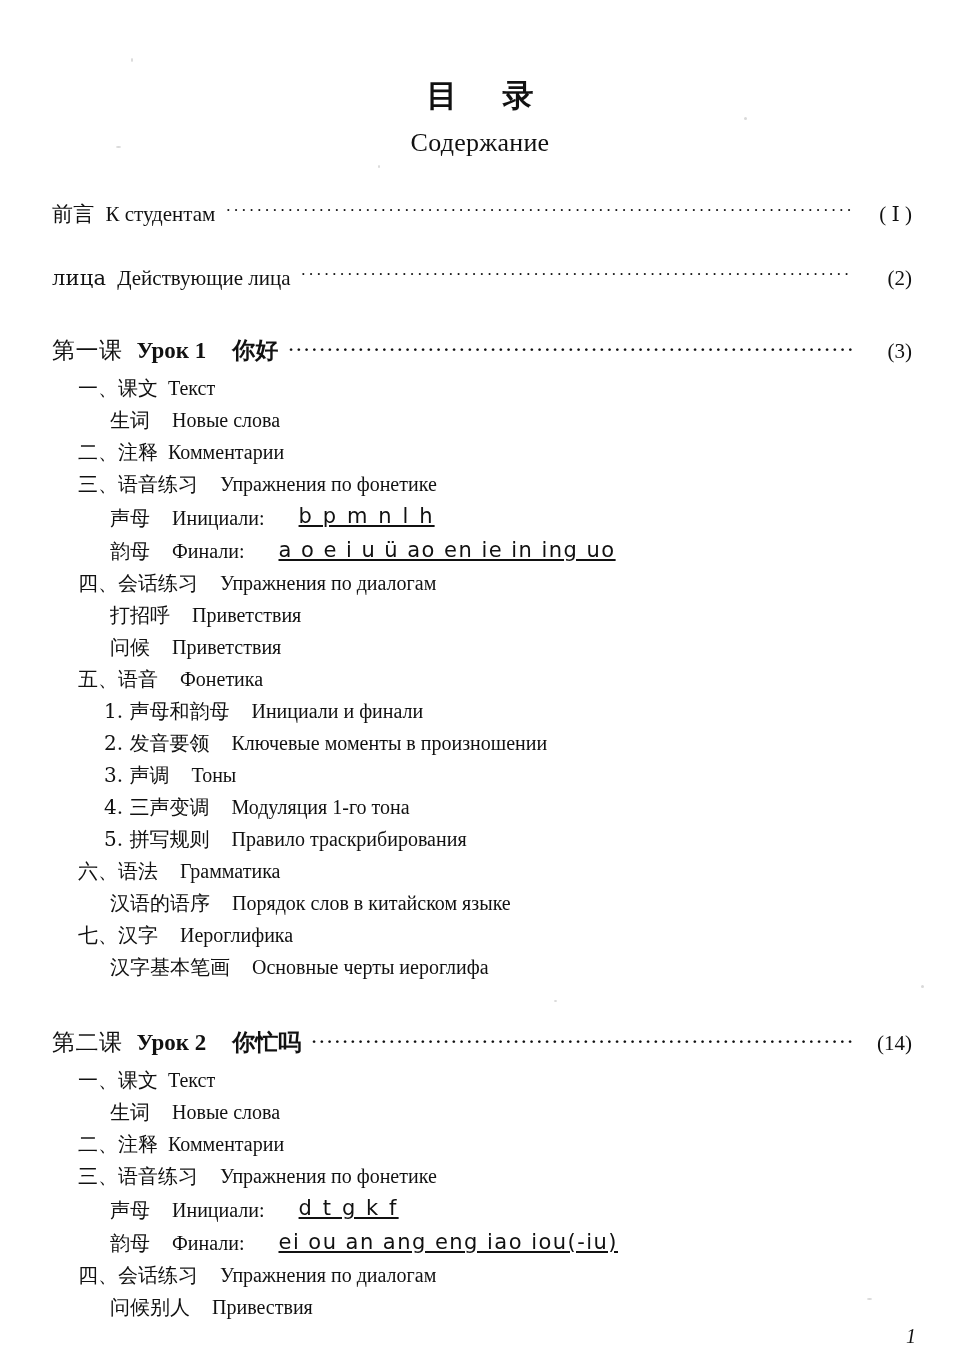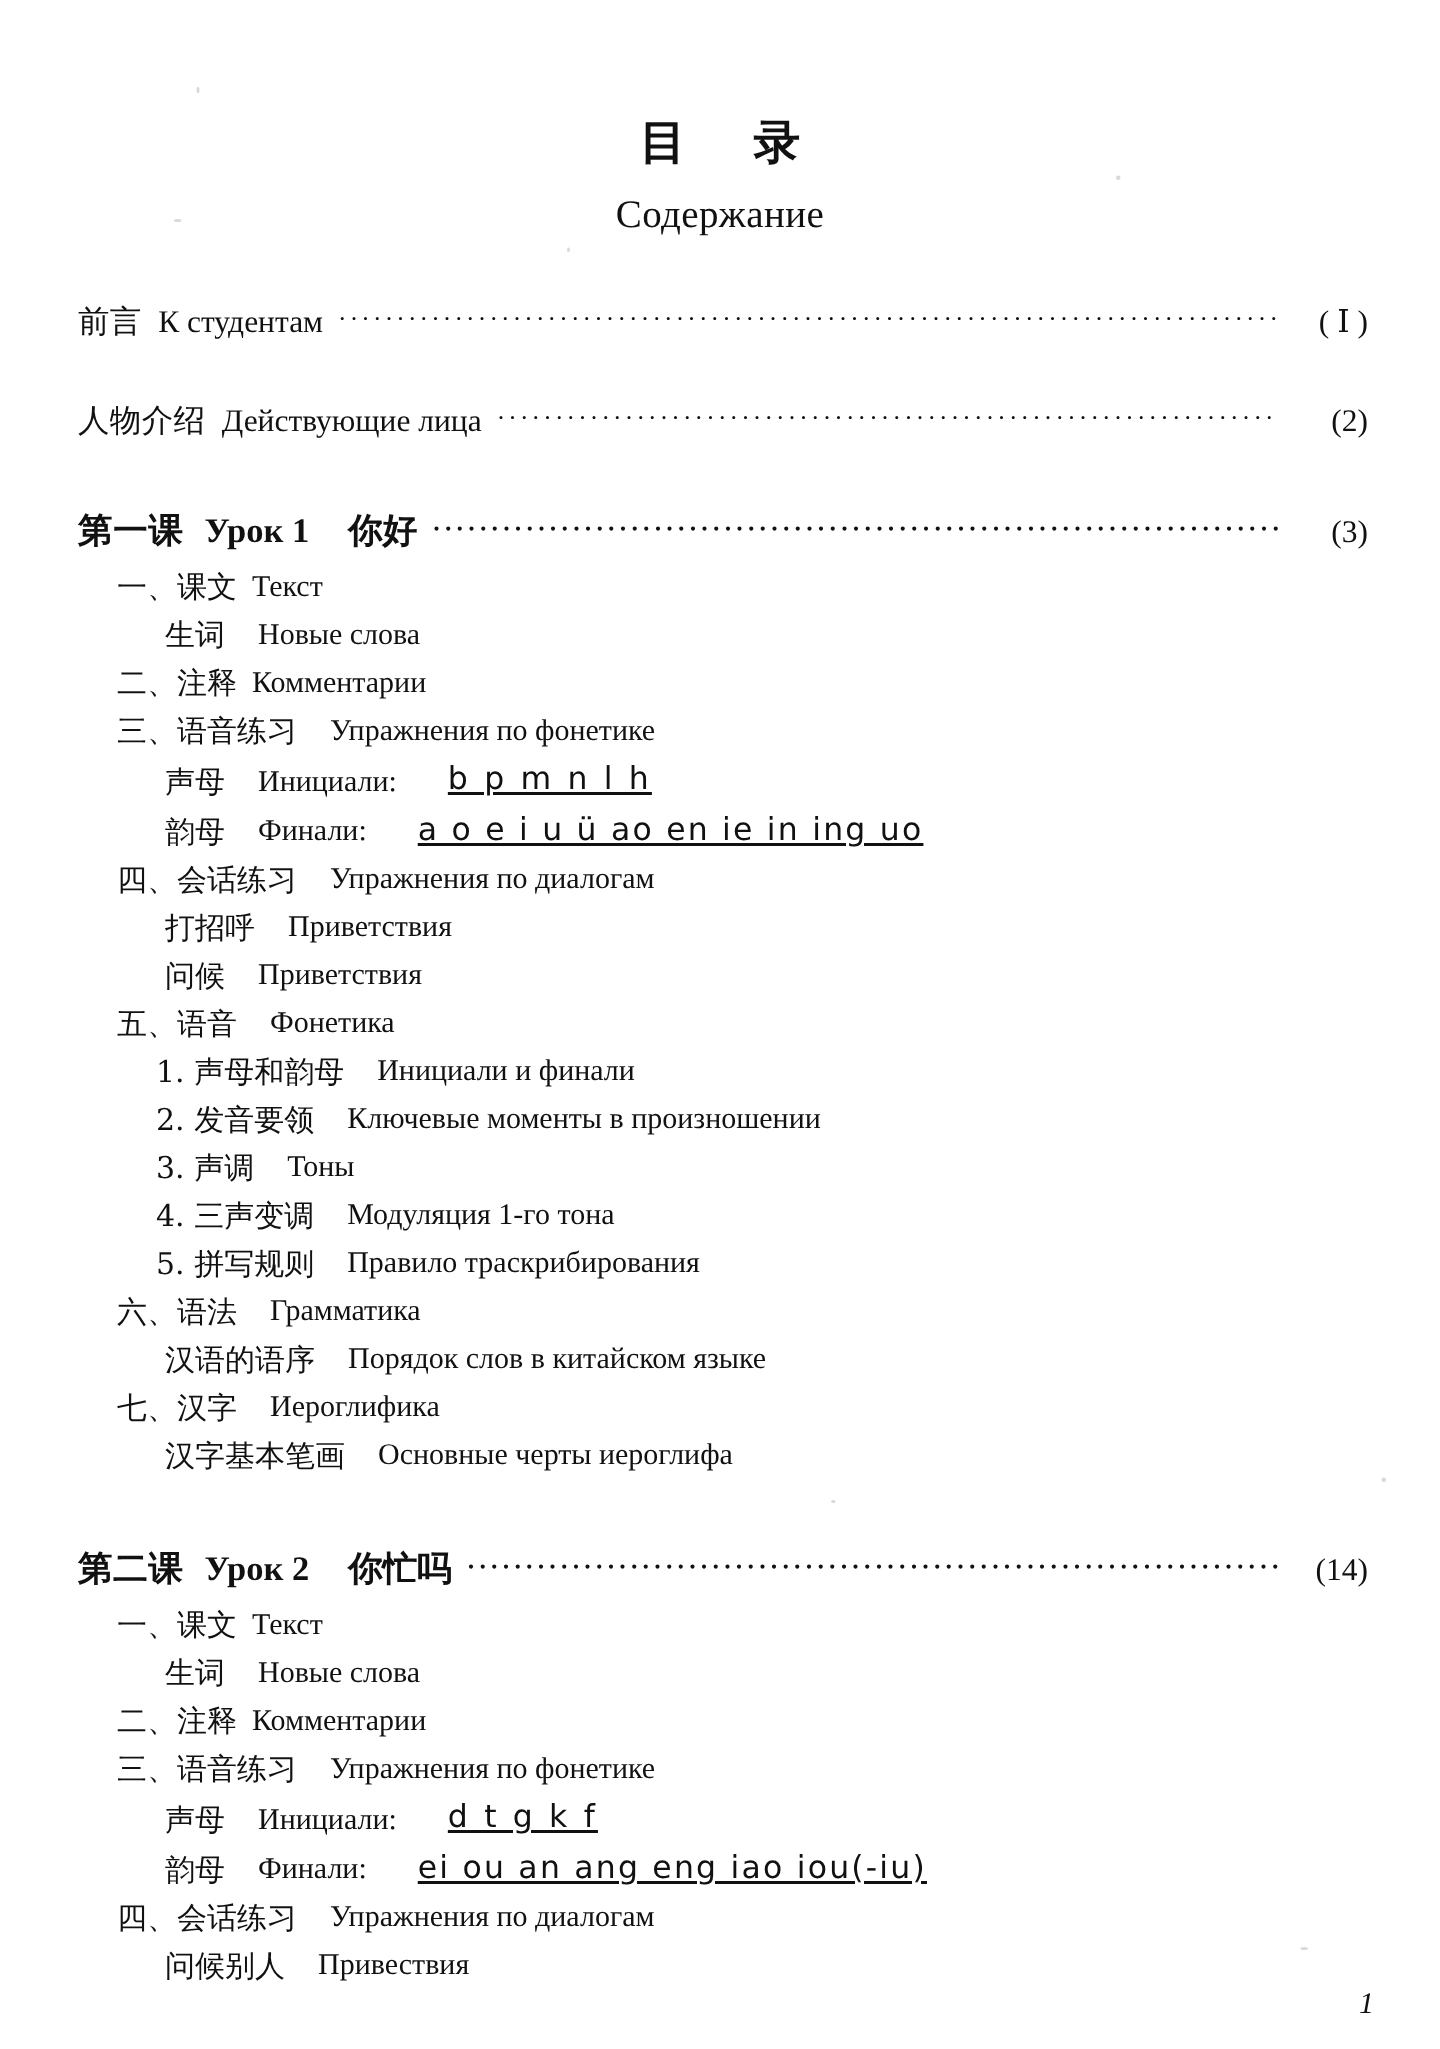--- a/index.html
+++ b/index.html
@@ -77,41 +77,42 @@
     flex: 0 0 auto;
     font-size: 21px;
     min-width: 52px;
     text-align: right;
   }
 
   
   .front-entry {
     font-size: 21px;
     margin-bottom: 0;
+    align-items: center;
   }
   .front-entry .cn {
     font-family: "DejaVu Serif", "Liberation Serif", serif;
     font-size: 21px;
     letter-spacing: 0.01em;
   }
   .front-entry .ru {
     margin-left: 11px;
     font-size: 21px;
   }
   .gap-front { height: 38px; }
 
   
   .lesson-head {
     font-size: 23px;
     font-weight: bold;
     margin-bottom: 6px;
   }
   .lesson-head .cn-num {
     font-family: "DejaVu Serif", "Liberation Serif", serif;
-    font-weight: bold;
+    font-weight: normal;
     letter-spacing: 0.02em;
   }
   .lesson-head .ru-num {
     margin-left: 14px;
     font-weight: bold;
   }
   .lesson-head .cn-title {
     margin-left: 26px;
     font-family: "DejaVu Serif", "Liberation Serif", serif;
     font-weight: bold;
@@ -203,21 +204,21 @@
         <span class="cn">前言</span><span class="ru">К студентам</span>
       </span>
       <span class="leader"></span>
       <span class="pageno">( Ⅰ )</span>
     </div>
 
     <div class="gap-front"></div>
 
     <div class="row front-entry">
       <span class="txt">
-        <span class="cn">人物介绍</span><span class="ru">Действующие лица</span>
+        <span class="cn">лица</span><span class="ru">Действующие лица</span>
       </span>
       <span class="leader"></span>
       <span class="pageno">(2)</span>
     </div>
 
     <div class="gap-lesson"></div>
 
     <div class="lesson-block">
       <div class="row lesson-head">
         <span class="txt">

